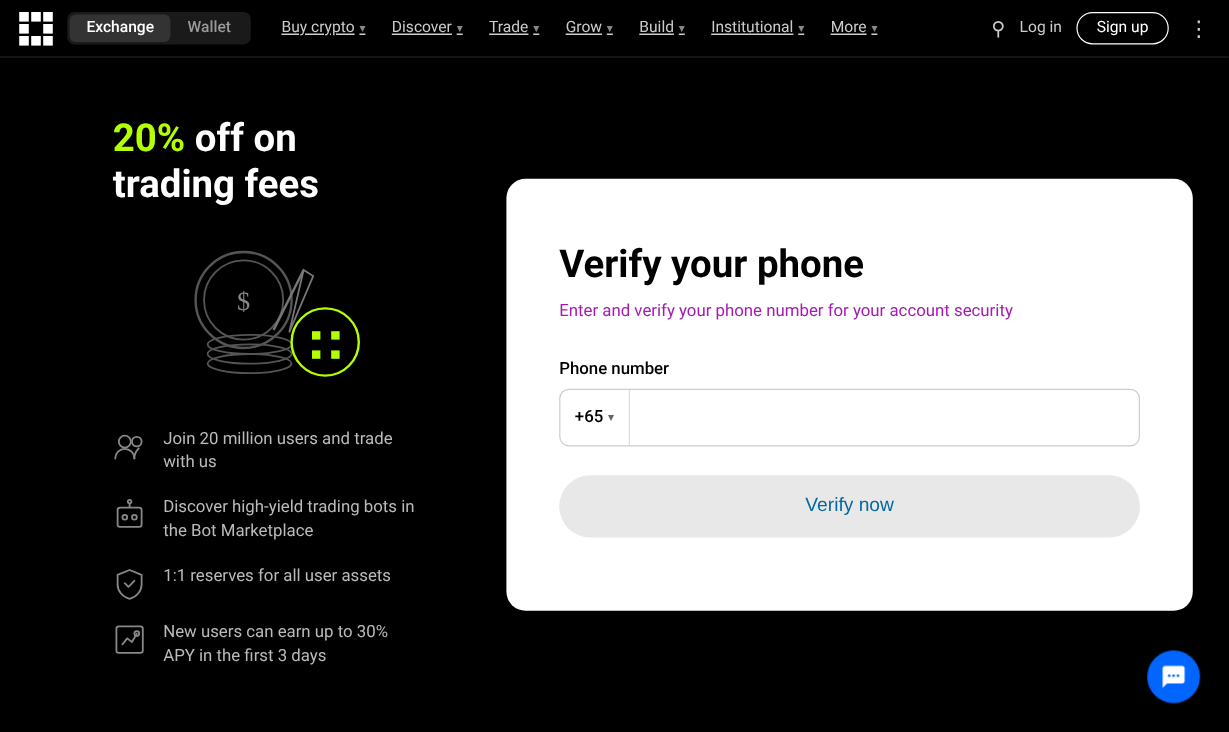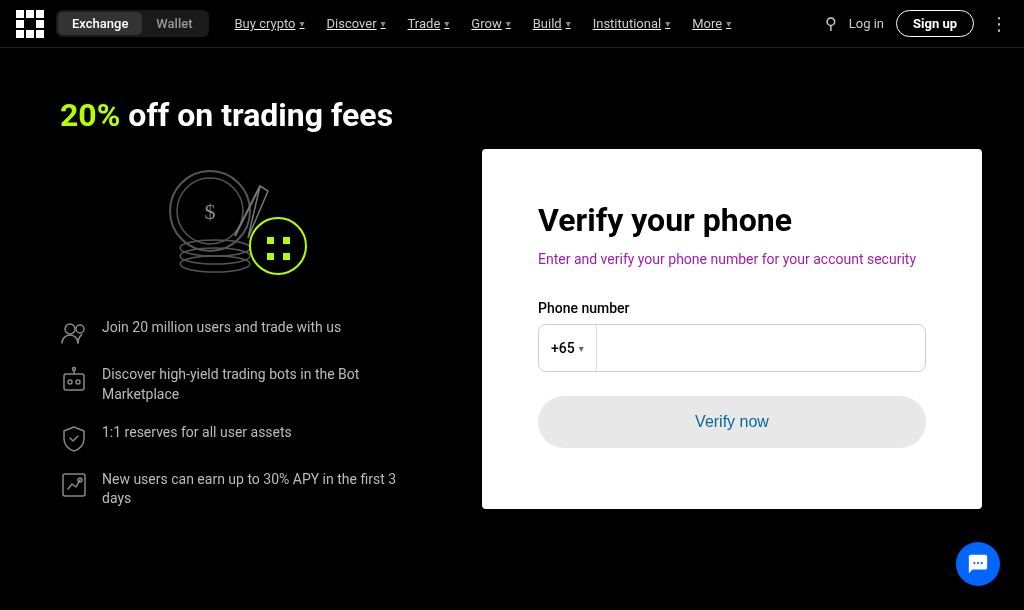--- a/index.html
+++ b/index.html
@@ -83,21 +83,20 @@
       color: #ccc;
       cursor: pointer;
     }
     .nav-signup {
       font-size: 13px;
       color: #fff;
       border: 1px solid #fff;
       border-radius: 20px;
       padding: 5px 16px;
       cursor: pointer;
-      font-weight: bold;
     }
     .nav-hamburger {
       font-size: 18px;
       color: #ccc;
       cursor: pointer;
       margin-left: 4px;
     }
 
     
     .main {
@@ -105,20 +104,21 @@
       height: 562px;
     }
 
     
     .left-panel {
       width: 440px;
       padding: 48px 40px 40px 60px;
       display: flex;
       flex-direction: column;
       gap: 32px;
+      margin-left: 34px;
     }
     .hero-title {
       font-size: 32px;
       font-weight: 700;
       color: #fff;
       line-height: 1.2;
     }
     .hero-title .accent {
       color: #b3ff00;
     }
@@ -153,23 +153,23 @@
     
     .right-panel {
       flex: 1;
       display: flex;
       align-items: center;
       justify-content: center;
       padding: 30px;
     }
     .form-card {
       background: #fff;
-      border-radius: 4px;
-      padding: 52px 56px;
-      width: 500px;
+      border-radius: 16px;
+      padding: 52px 44px;
+      width: 572px;
       min-height: 360px;
       color: #000;
     }
     .form-title {
       font-size: 32px;
       font-weight: 700;
       color: #000;
       margin-bottom: 10px;
     }
     .form-subtitle {

